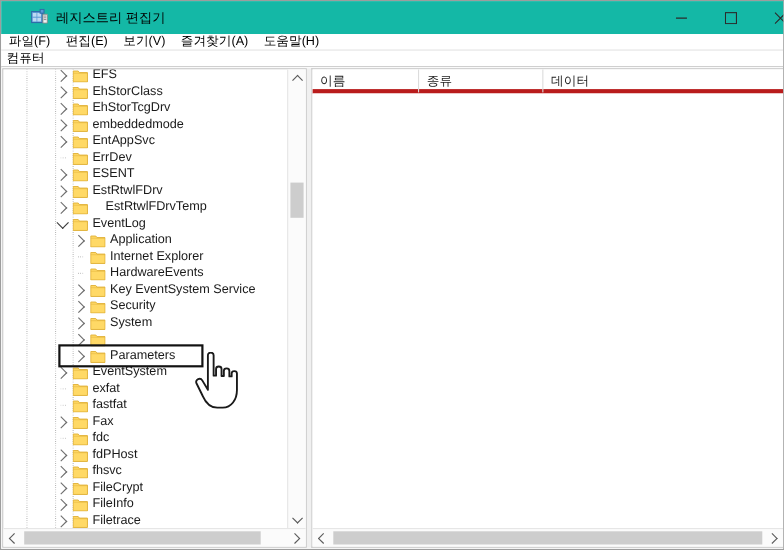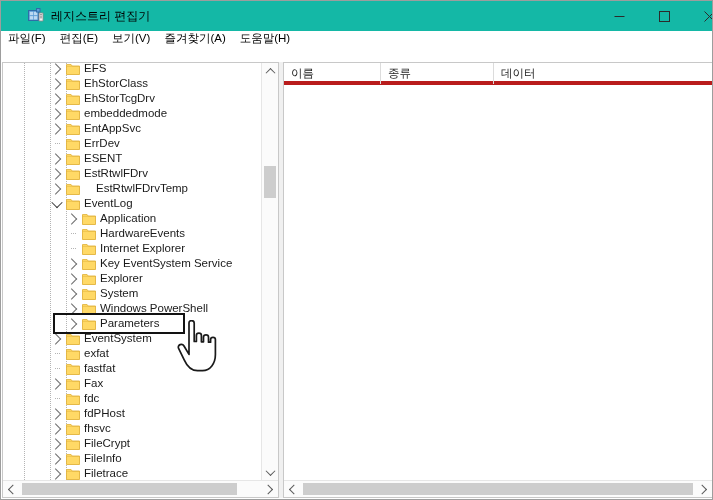--- a/index.html
+++ b/index.html
@@ -355,20 +355,23 @@
   </div>
 
   <div class="menubar">
     <div class="menuitem">파일(F)</div>
     <div class="menuitem">편집(E)</div>
     <div class="menuitem">보기(V)</div>
     <div class="menuitem">즐겨찾기(A)</div>
     <div class="menuitem">도움말(H)</div>
   </div>
 
+  <div class="addressbar">
+    <div class="address-text">컴퓨터</div>
+  </div>
 
   <div class="panes">
 
     <div class="pane-left">
 
       <div class="tree-viewport">
         <div class="tree-guides">
           <div class="guide" style="left:21px"></div>
           <div class="guide" style="left:47px"></div>
           <div class="guide" style="left:63px"></div>
@@ -509,33 +512,33 @@
             <div class="trow">
               <div class="twist" style="left: 63px;">
                 <div class="leafdash"></div>
               </div>
               <div class="folder" style="left: 79px; top: 2px;">
                 <svg class="folder-svg" width="14" height="12" viewBox="0 0 14 12">
                   <path d="M0.5 1.6 h4.6 l1.1 1.4 h7.3 v8.5 h-13 z" fill="#FFD966" stroke="#E2B33C" stroke-width="0.9" stroke-linejoin="round"></path>
                   <path d="M0.5 3.6 h13" stroke="#E2B33C" stroke-width="0.7" opacity="0.75"></path>
                 </svg>
               </div>
-              <div class="tlabel" style="left: 97px;">HardwareEvents</div>
+              <div class="tlabel" style="left: 97px;">Internet Explorer</div>
             </div>
             <div class="trow">
               <div class="twist" style="left: 63px;">
                 <div class="leafdash"></div>
               </div>
               <div class="folder" style="left: 79px; top: 2px;">
                 <svg class="folder-svg" width="14" height="12" viewBox="0 0 14 12">
                   <path d="M0.5 1.6 h4.6 l1.1 1.4 h7.3 v8.5 h-13 z" fill="#FFD966" stroke="#E2B33C" stroke-width="0.9" stroke-linejoin="round"></path>
                   <path d="M0.5 3.6 h13" stroke="#E2B33C" stroke-width="0.7" opacity="0.75"></path>
                 </svg>
               </div>
-              <div class="tlabel" style="left: 97px;">Internet Explorer</div>
+              <div class="tlabel" style="left: 97px;">HardwareEvents</div>
             </div>
             <div class="trow">
               <div class="twist" style="left: 63px;">
                 <div class="chev right"></div>
               </div>
               <div class="folder" style="left: 79px; top: 2px;">
                 <svg class="folder-svg" width="14" height="12" viewBox="0 0 14 12">
                   <path d="M0.5 1.6 h4.6 l1.1 1.4 h7.3 v8.5 h-13 z" fill="#FFD966" stroke="#E2B33C" stroke-width="0.9" stroke-linejoin="round"></path>
                   <path d="M0.5 3.6 h13" stroke="#E2B33C" stroke-width="0.7" opacity="0.75"></path>
                 </svg>
@@ -545,21 +548,21 @@
             <div class="trow">
               <div class="twist" style="left: 63px;">
                 <div class="chev right"></div>
               </div>
               <div class="folder" style="left: 79px; top: 2px;">
                 <svg class="folder-svg" width="14" height="12" viewBox="0 0 14 12">
                   <path d="M0.5 1.6 h4.6 l1.1 1.4 h7.3 v8.5 h-13 z" fill="#FFD966" stroke="#E2B33C" stroke-width="0.9" stroke-linejoin="round"></path>
                   <path d="M0.5 3.6 h13" stroke="#E2B33C" stroke-width="0.7" opacity="0.75"></path>
                 </svg>
               </div>
-              <div class="tlabel" style="left: 97px;">Explorer</div>
+              <div class="tlabel" style="left: 97px;">Security</div>
             </div>
             <div class="trow">
               <div class="twist" style="left: 63px;">
                 <div class="chev right"></div>
               </div>
               <div class="folder" style="left: 79px; top: 2px;">
                 <svg class="folder-svg" width="14" height="12" viewBox="0 0 14 12">
                   <path d="M0.5 1.6 h4.6 l1.1 1.4 h7.3 v8.5 h-13 z" fill="#FFD966" stroke="#E2B33C" stroke-width="0.9" stroke-linejoin="round"></path>
                   <path d="M0.5 3.6 h13" stroke="#E2B33C" stroke-width="0.7" opacity="0.75"></path>
                 </svg>
@@ -569,21 +572,20 @@
             <div class="trow">
               <div class="twist" style="left: 63px;">
                 <div class="chev right"></div>
               </div>
               <div class="folder" style="left: 79px; top: 2px;">
                 <svg class="folder-svg" width="14" height="12" viewBox="0 0 14 12">
                   <path d="M0.5 1.6 h4.6 l1.1 1.4 h7.3 v8.5 h-13 z" fill="#FFD966" stroke="#E2B33C" stroke-width="0.9" stroke-linejoin="round"></path>
                   <path d="M0.5 3.6 h13" stroke="#E2B33C" stroke-width="0.7" opacity="0.75"></path>
                 </svg>
               </div>
-              <div class="tlabel" style="left: 97px;">Windows PowerShell</div>
             </div>
             <div class="trow">
               <div class="twist" style="left: 63px;">
                 <div class="chev right"></div>
               </div>
               <div class="folder" style="left: 79px; top: 2px;">
                 <svg class="folder-svg" width="14" height="12" viewBox="0 0 14 12">
                   <path d="M0.5 1.6 h4.6 l1.1 1.4 h7.3 v8.5 h-13 z" fill="#FFD966" stroke="#E2B33C" stroke-width="0.9" stroke-linejoin="round"></path>
                   <path d="M0.5 3.6 h13" stroke="#E2B33C" stroke-width="0.7" opacity="0.75"></path>
                 </svg>

